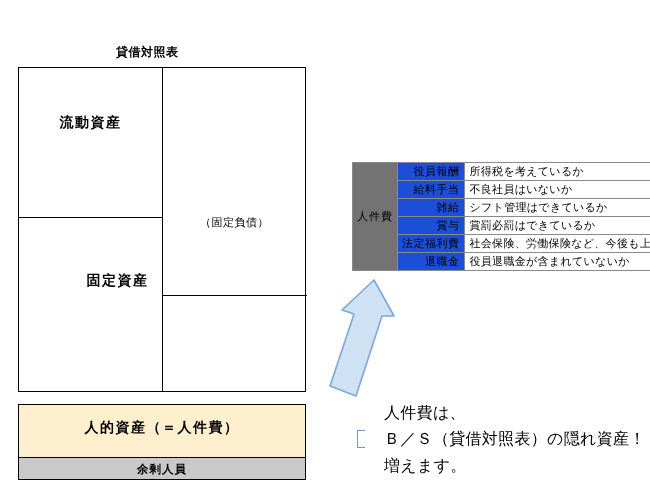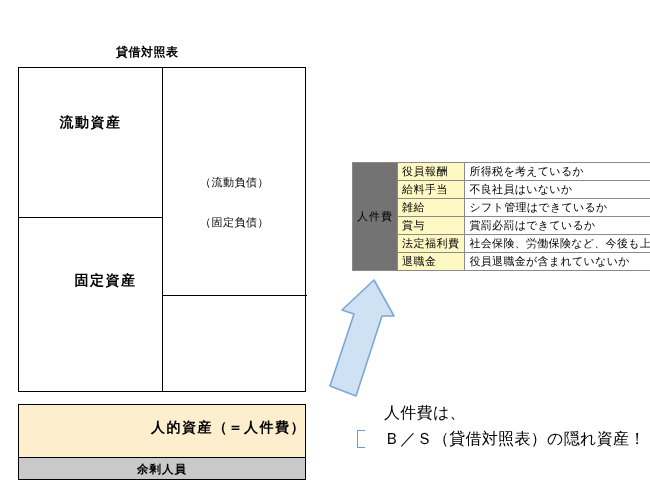--- a/index.html
+++ b/index.html
@@ -78,21 +78,21 @@
   }
 
   .bs-label {
     font-size: 14px;
     font-weight: bold;
     letter-spacing: 1.5px;
     white-space: nowrap;
     text-align: center;
   }
   #cell-ryudo { left: 18px; top: 114px; width: 145px; }
-  #cell-kotei { left: 18px; top: 272px; width: 175px; }
+  #cell-kotei { left: 30px; top: 272px; width: 175px; }
   #cell-tanin { left: 162px; top: 130px; width: 145px; }
   #cell-jiko  { left: 162px; top: 329px; width: 145px; }
 
   .bs-sub {
     font-size: 11px;
     letter-spacing: 0.5px;
     white-space: nowrap;
     text-align: center;
     width: 145px;
     left: 162px;
@@ -107,21 +107,21 @@
     width: 288px;
     height: 54px;
     border: 1.5px solid #000000;
     background: #fdeece;
     box-sizing: border-box;
   }
   #hc-label {
     left: 18px;
     top: 419px;
     width: 288px;
-    text-align: right;
+    text-align: center;
     font-size: 14px;
     font-weight: bold;
     letter-spacing: 1.5px;
     white-space: nowrap;
   }
   #hc-surplus-box {
     left: 18px;
     top: 458px;
     width: 288px;
     height: 22px;
@@ -166,23 +166,23 @@
   }
   #pc-table td.head-cell {
     background: #737373;
     width: 36px;
     text-align: center;
     font-size: 11px;
     letter-spacing: 1px;
     line-height: 1.35;
   }
   #pc-table td.item-cell {
-    background: #fef9c3;
+    background: #1d4ed8;
     width: 68px;
-    text-align: left;
+    text-align: right;
     letter-spacing: 0.5px;
   }
   #pc-table td.desc-cell {
     background: #ffffff;
     text-align: left;
     padding-left: 5px;
     letter-spacing: 0.3px;
     min-width: 178px;
   }
 
@@ -214,21 +214,20 @@
 
   <div class="abs" id="bs-caption">貸借対照表</div>
 
   <div class="abs" id="bs-box"></div>
   <div class="abs" id="bs-vline"></div>
   <div class="abs" id="bs-hline-left"></div>
   <div class="abs" id="bs-hline-right"></div>
 
   <div class="abs bs-label" id="cell-ryudo">流動資産</div>
   <div class="abs bs-label" id="cell-kotei">固定資産</div>
-  <div class="abs bs-sub" id="sub-ryudo-fusai">（流動負債）</div>
   <div class="abs bs-sub" id="sub-kotei-fusai">（固定負債）</div>
 
   <div class="abs" id="hc-box"></div>
   <div class="abs" id="hc-label">人的資産（＝人件費）</div>
   <div class="abs" id="hc-surplus-box"></div>
   <div class="abs" id="hc-surplus-label">余剰人員</div>
 
   <svg class="abs" id="arrow" viewBox="0 0 80 130">
     <polygon points="58,2 78,38 66,38 40,118 14,108 38,36 26,32" fill="#cfe2f3" stroke="#7da7d9" stroke-width="1.6" stroke-linejoin="round"></polygon>
   </svg>
@@ -260,15 +259,16 @@
         <td class="item-cell">退職金</td>
         <td class="desc-cell">役員退職金が含まれていないか</td>
       </tr>
     </tbody>
   </table>
 
   <div class="abs" id="note-bracket"></div>
   <div class="abs" id="note">
     <div>人件費は、</div>
     <div>Ｂ／Ｓ（貸借対照表）の隠れ資産！</div>
+    <div>増えます。</div>
   </div>
 
 </div>
 
 </body></html>

